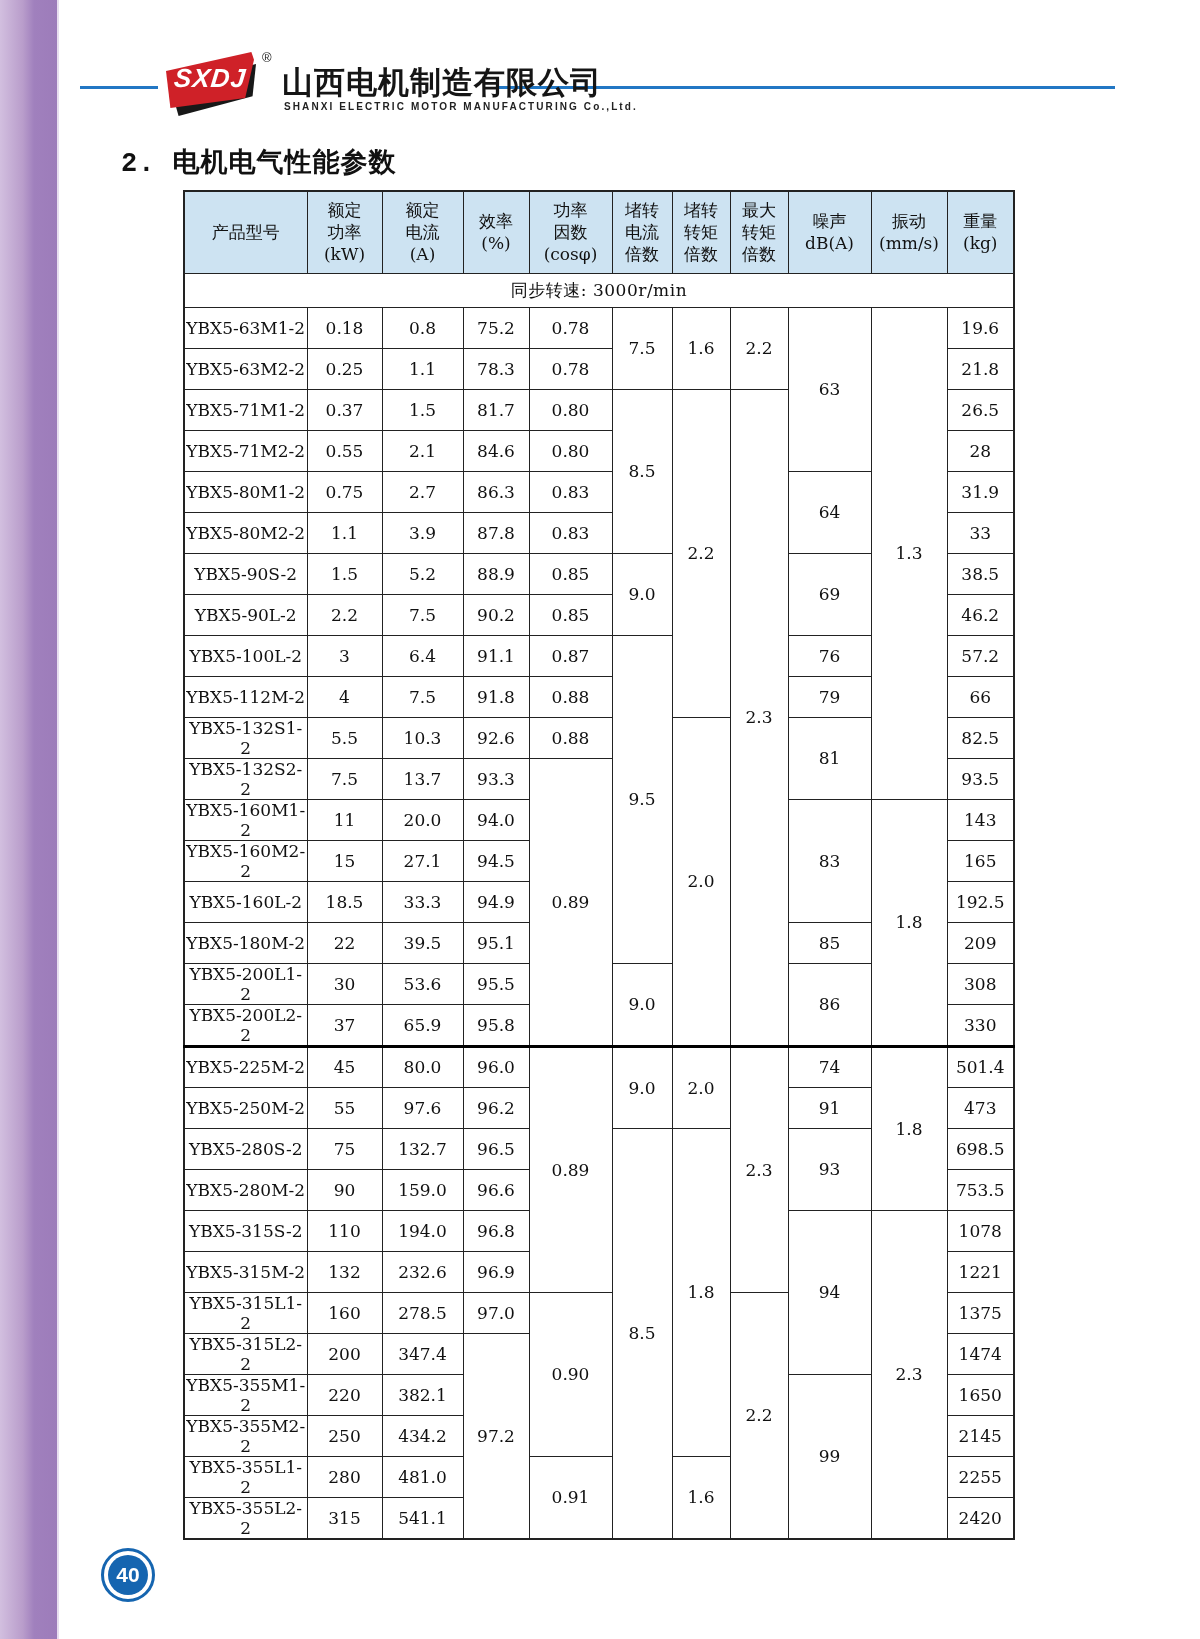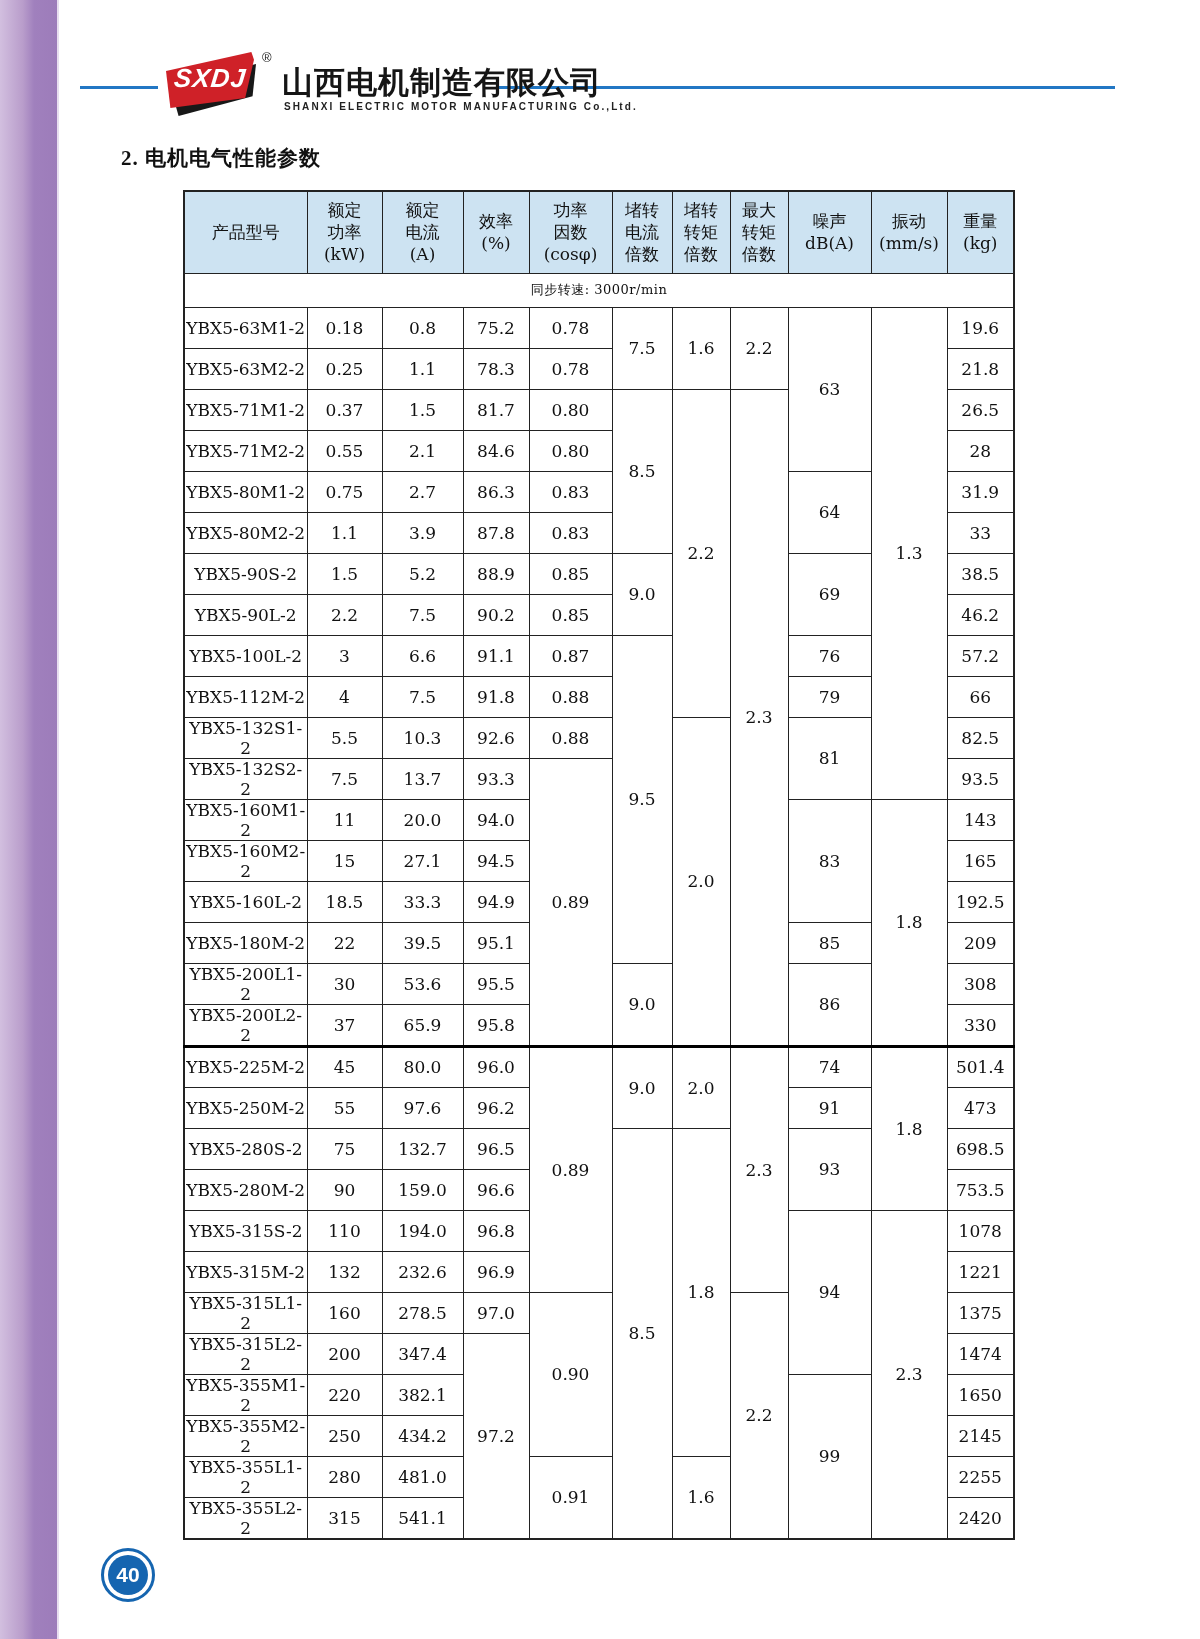--- a/index.html
+++ b/index.html
@@ -49,41 +49,41 @@
   }
   .company-en {
     position: absolute; left: 284px; top: 101px;
     font-family: "Liberation Sans", sans-serif;
     font-size: 10px; font-weight: 600; letter-spacing: 2.1px; color: #222;
     white-space: nowrap;
   }
   
   .page-title {
     position: absolute; left: 121px; top: 144px;
-    font-family: Liberation Serif, serif;
-    font-size: 21px; font-weight: bold; color: #111; letter-spacing: 1px;
+    font-family: Liberation Mono, monospace;
+    font-size: 27px; font-weight: bold; color: #111; letter-spacing: 1px;
     white-space: nowrap;
   }
   
   table.spec {
     position: absolute; left: 183px; top: 190px;
     width: 830px; border-collapse: collapse; table-layout: fixed;
     font-size: 17px; color: #111;
     border: 2px solid #222;
   }
   table.spec th, table.spec td {
     border: 1px solid #222; text-align: center; vertical-align: middle;
     padding: 0; overflow: hidden;
   }
   table.spec thead tr { height: 82px; }
   table.spec thead th {
     background: #cde3f2; font-weight: normal; line-height: 1.3; font-size: 17px;
   }
   table.spec tr.section-row { height: 34px; }
-  table.spec tr.section-row td { font-size: 13px; letter-spacing: 0.5px; }
+  table.spec tr.section-row td { font-size: 17px; letter-spacing: 0.5px; }
   table.spec tbody tr.data-row { height: 41px; }
   table.spec tbody tr.thick td { border-top: 3px solid #000000; }
   
   .page-badge {
     position: absolute; left: 101px; top: 1548px;
     width: 54px; height: 54px; border-radius: 50%;
     border: 3px solid #1565b0; background: #fff;
     box-sizing: border-box; display: flex; align-items: center; justify-content: center;
   }
   .page-badge-inner {
@@ -258,21 +258,21 @@
           <td>YBX5-90L-2</td>
           <td>2.2</td>
           <td>7.5</td>
           <td>90.2</td>
           <td>0.85</td>
           <td>46.2</td>
         </tr>
         <tr class="data-row">
           <td>YBX5-100L-2</td>
           <td>3</td>
-          <td>6.6</td>
+          <td>6.4</td>
           <td>91.1</td>
           <td>0.87</td>
           <td rowspan="8">9.5</td>
           <td>76</td>
           <td>57.2</td>
         </tr>
         <tr class="data-row">
           <td>YBX5-112M-2</td>
           <td>4</td>
           <td>7.5</td>

